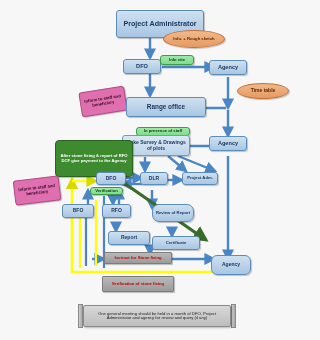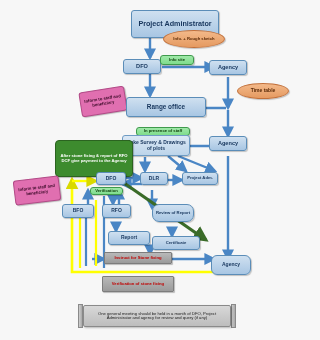--- a/index.html
+++ b/index.html
@@ -152,21 +152,21 @@
     <g stroke="#4a86c5" stroke-width="2.2" fill="none">
       <path d="M86,266 L86,208"></path>
       <path d="M104,268 L104,196"></path>
     </g>
 
     <g stroke="#ffff00" stroke-width="2.4" fill="none" marker-end="url(#ay)">
       <path d="M72,181 L96,181"></path>
     </g>
   </svg>
 
-  <div class="node blue t10" style="left:116px;top:10px;width:88px;height:28px;margin-left:15px;">Project Administrator</div>
+  <div class="node blue t10" style="left:116px;top:10px;width:88px;height:28px;">Project Administrator</div>
 
   <div class="node orange-cb callout t6" style="left:163px;top:30px;width:62px;height:18px;">Info. + Rough sketch</div>
 
   <div class="node blue t8" style="left:123px;top:59px;width:38px;height:15px;">DFO</div>
 
   <div class="node green-sm t6" style="left:160px;top:55px;width:34px;height:10px;">Info site</div>
 
   <div class="node blue t8" style="left:209px;top:60px;width:38px;height:15px;">Agency</div>
 
   <div class="node pink rot-a t6" style="left:80px;top:89px;width:46px;height:25px;padding:2px;">Inform to staff and beneficiary</div>

